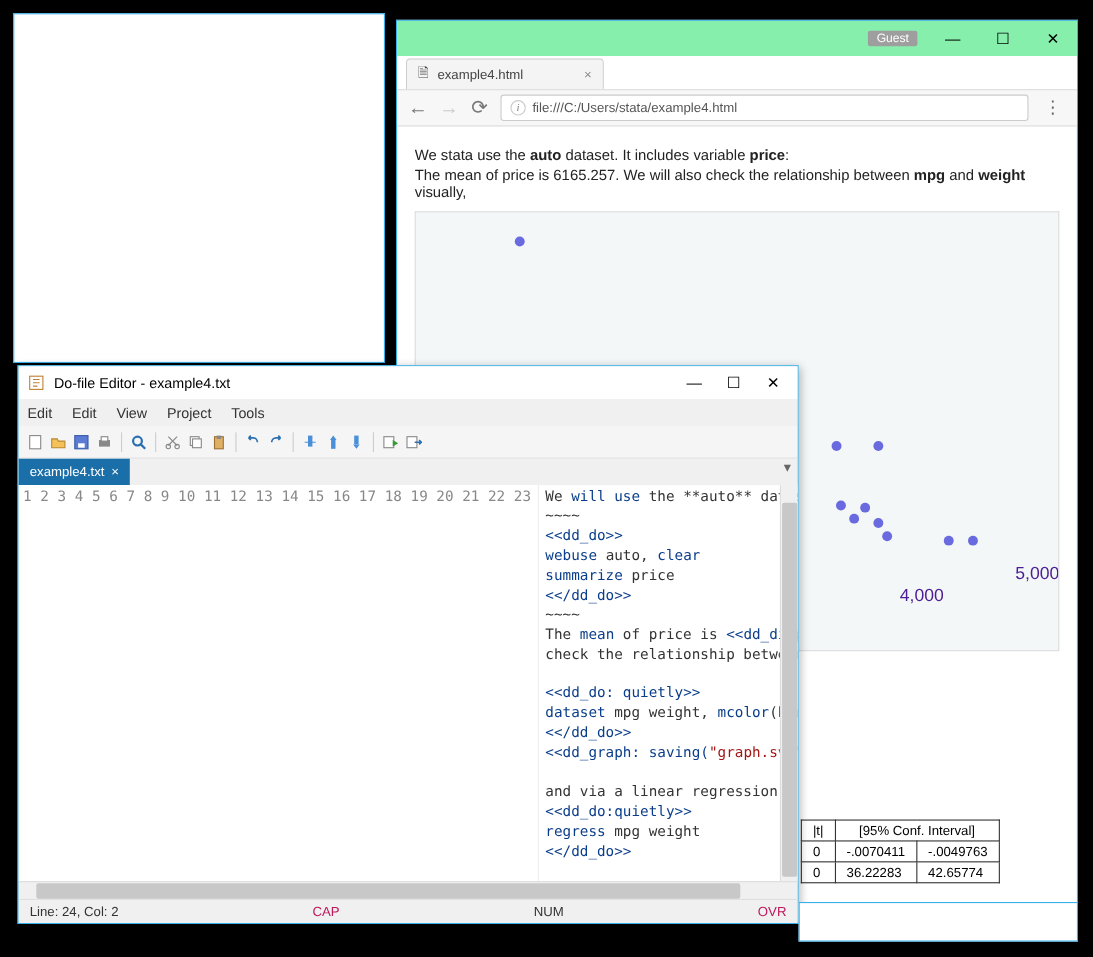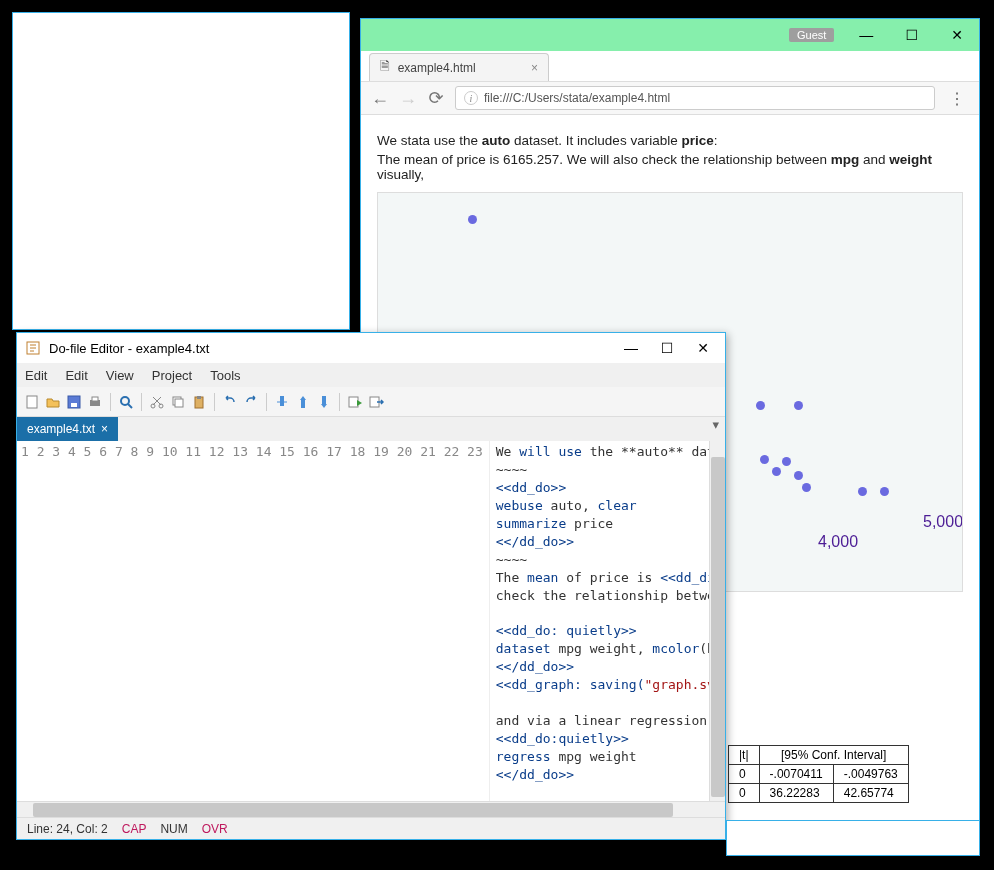--- a/index.html
+++ b/index.html
@@ -45,21 +45,21 @@
 .editor{flex:1;display:flex;background:#fff;overflow:hidden;font-family:Consolas,monospace;font-size:13px;position:relative}
 .gutter{background:#fff;color:#888;text-align:right;padding:2px 6px 2px 4px;border-right:1px solid #eee;user-select:none;line-height:1.38}
 .code{flex:1;padding:2px 6px;white-space:pre;overflow:hidden;line-height:1.38;color:#333}
 .kw{color:#0a3d8a}
 .cm{color:#0a3d8a}
 .str{color:#a31515}
 .editor-vscroll{position:absolute;right:0;top:0;width:16px;height:100%;background:#f0f0f0;border-left:1px solid #ddd}
 .editor-vscroll-thumb{position:absolute;width:14px;left:1px;top:16px;height:340px;background:#c8c8c8;border-radius:2px}
 .editor-hscroll{height:16px;background:#f0f0f0;border-top:1px solid #ddd;position:relative}
 .editor-hscroll-thumb{position:absolute;height:14px;top:1px;left:16px;width:640px;background:#c8c8c8;border-radius:2px}
-.dofile-status{height:22px;background:#f0f0f0;border-top:1px solid #ddd;display:flex;align-items:center;justify-content:flex-start;padding:0 10px;gap:14px;font-size:12px;color:#333}
+.dofile-status{height:22px;background:#f0f0f0;border-top:1px solid #ddd;display:flex;align-items:center;justify-content:space-between;padding:0 10px;gap:14px;font-size:12px;color:#333}
 .status-dim{color:#be185d}
 
 .bottom-strip{position:absolute;left:726px;bottom:14px;width:254px;height:36px;background:#fff;border:1px solid #37b0e8}
 
 svg{display:block}
 </style>
 </head>
 <body>
 
 <div class="browser">

